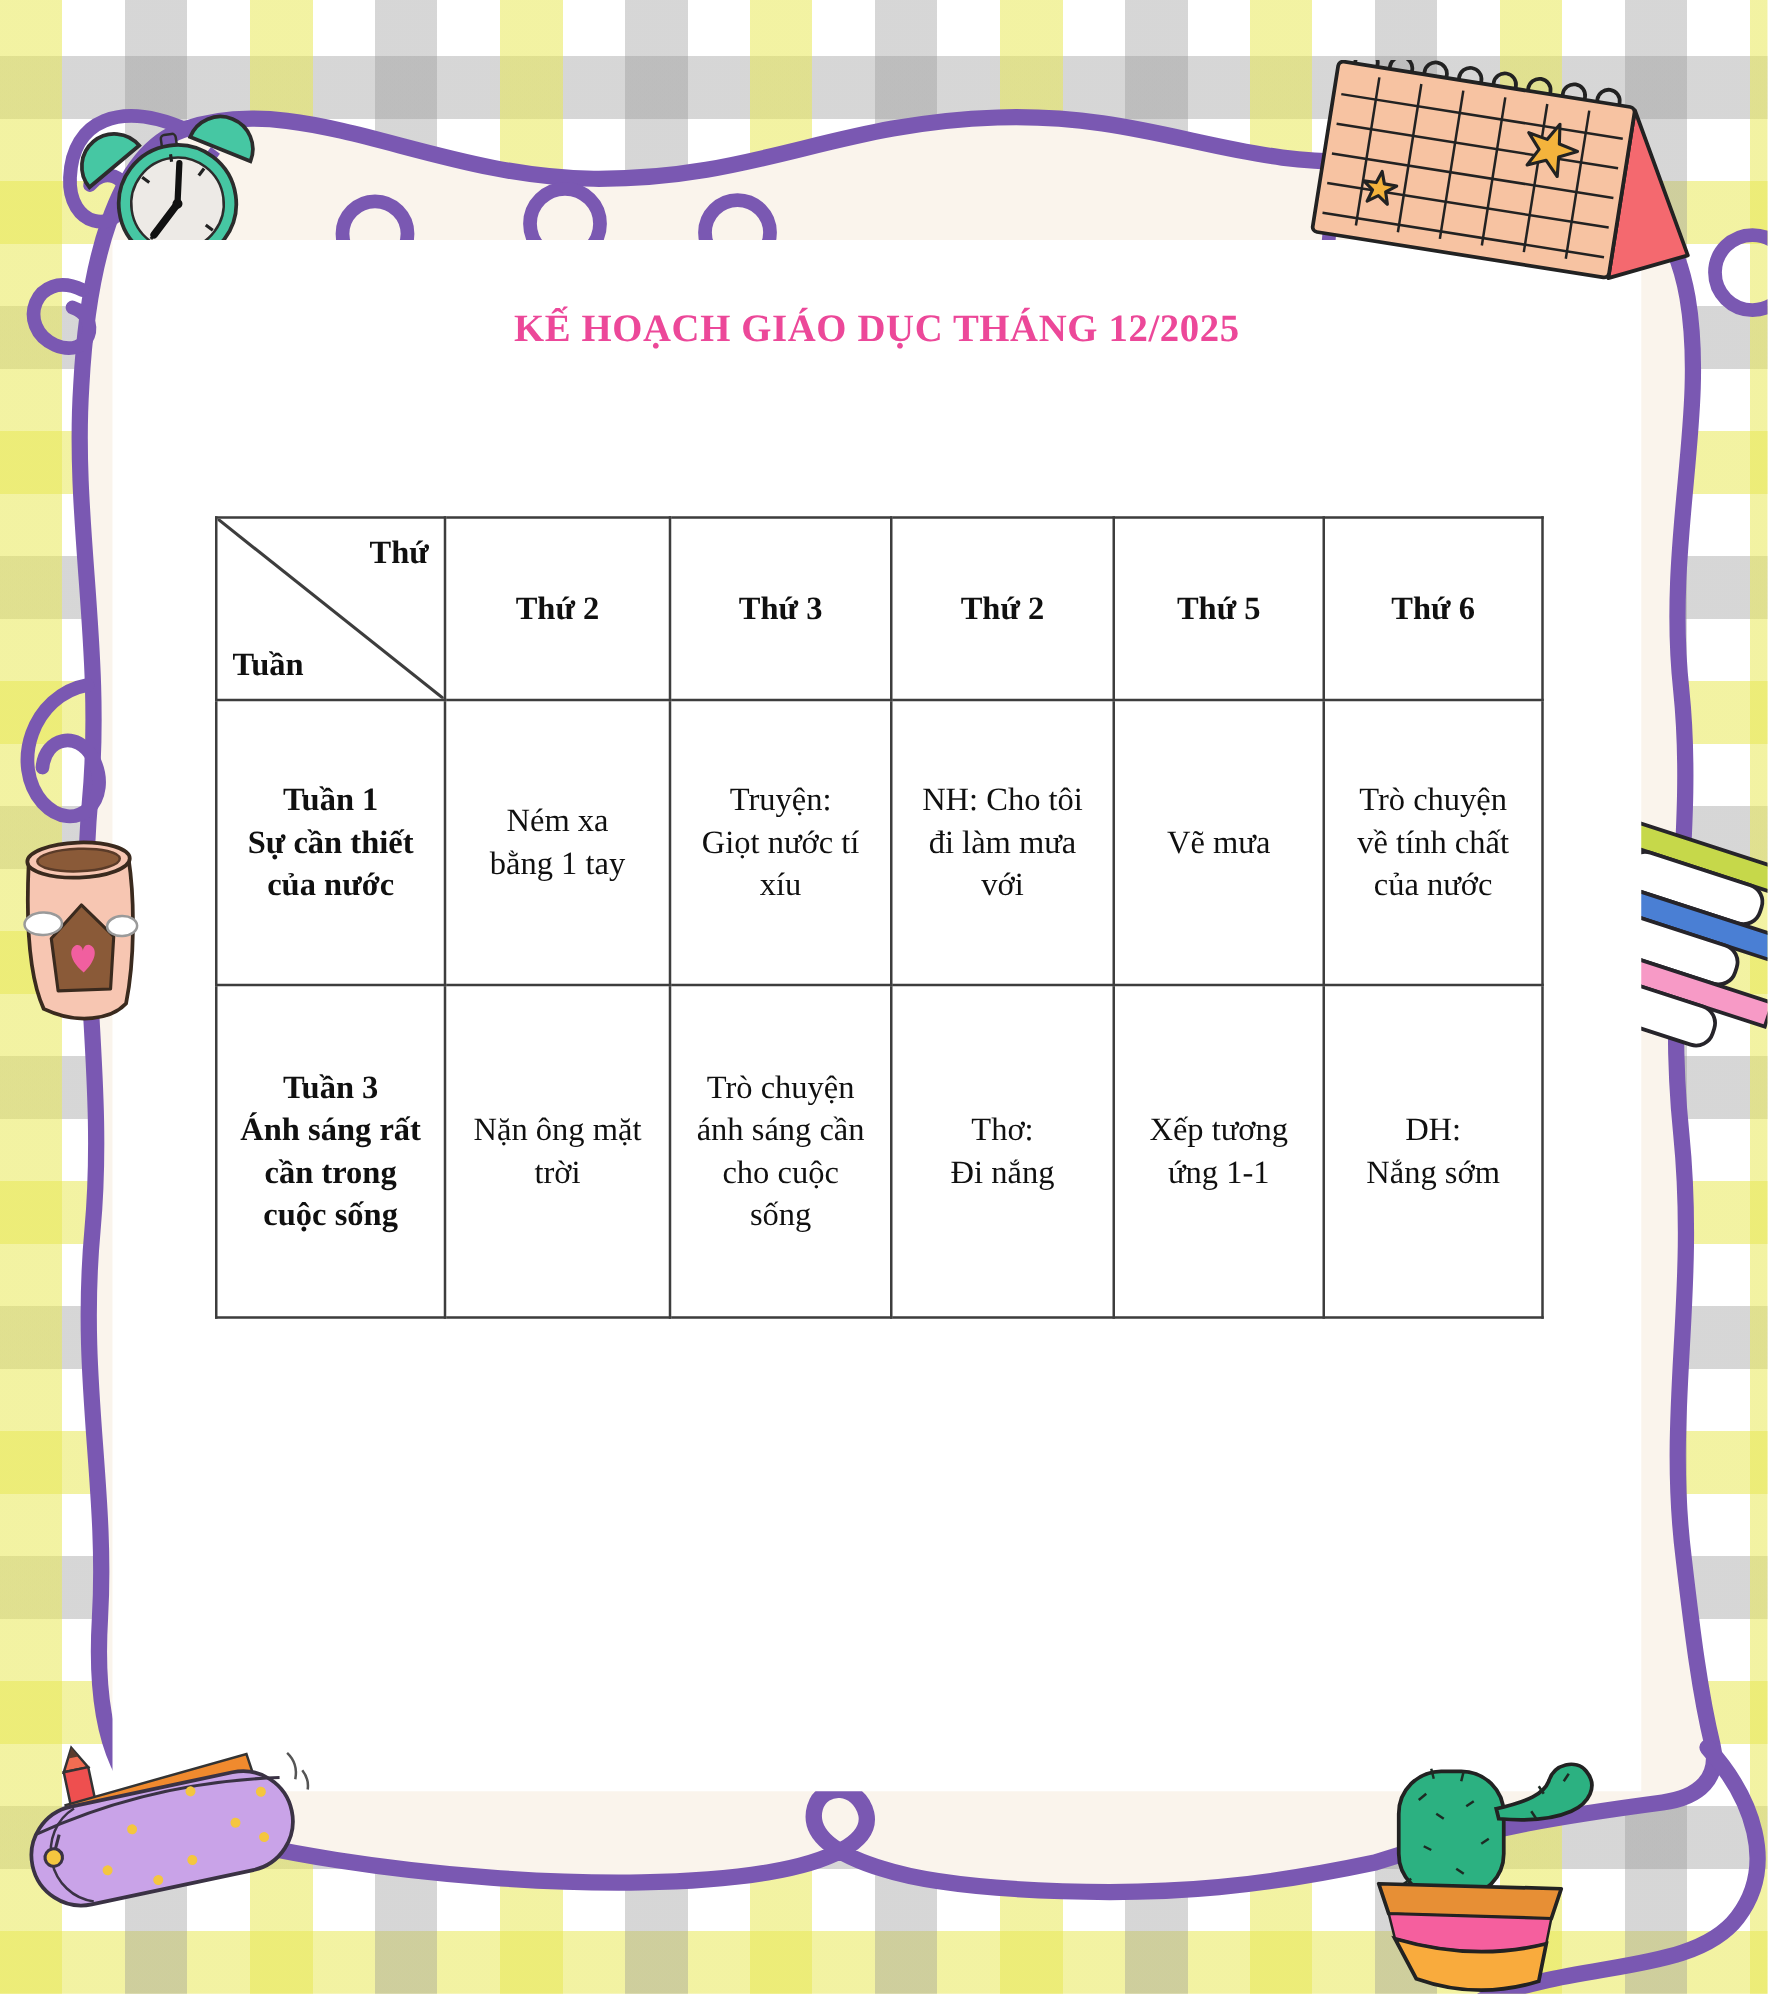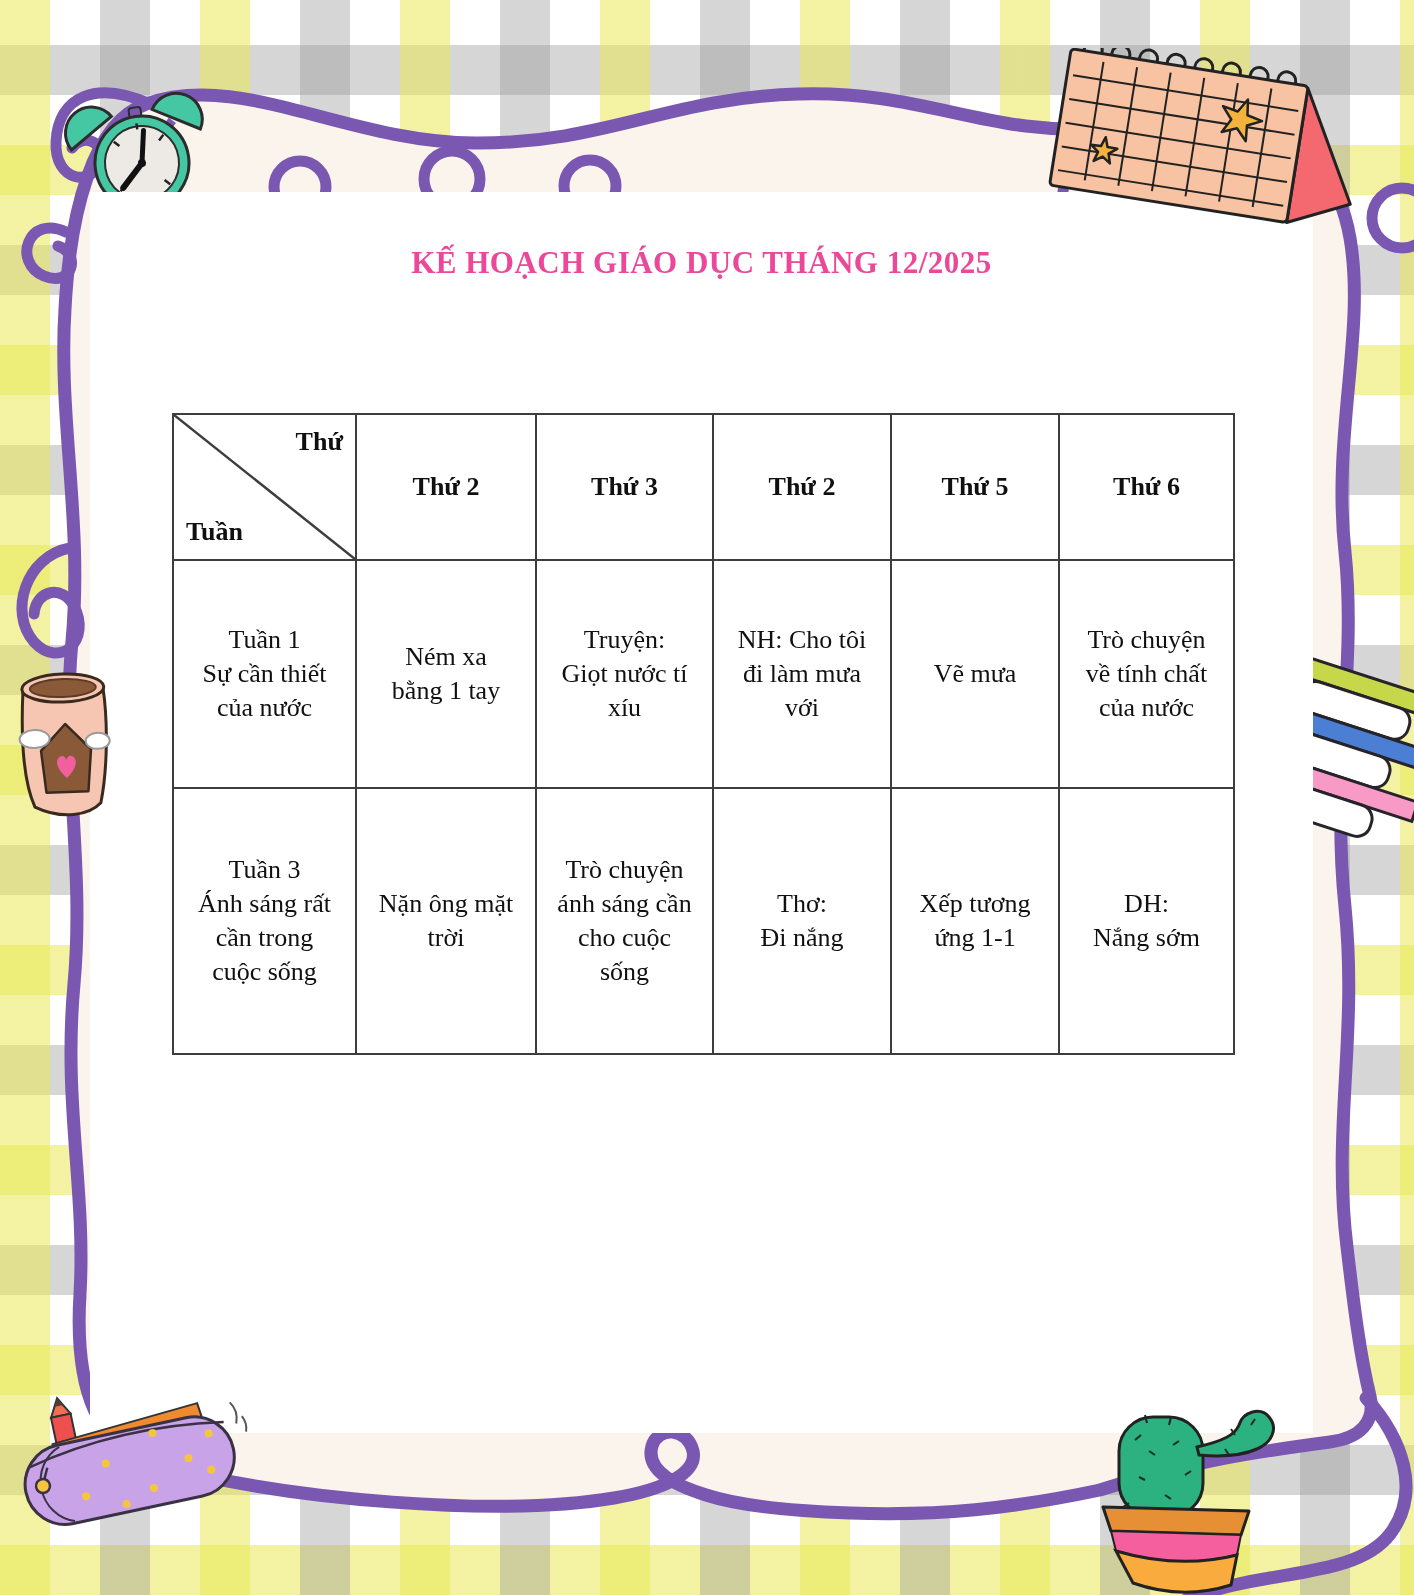--- a/index.html
+++ b/index.html
@@ -20,21 +20,21 @@
 
   .title-block{left:90px;top:243px;width:1223px;text-align:center;color:#ec4899;}
   .title-line{font-weight:bold;font-size:31px;line-height:40px;letter-spacing:0.5px;white-space:pre-line;}
 
   table.schedule{left:172px;top:413px;border-collapse:collapse;table-layout:fixed;background:#fff;}
   table.schedule th, table.schedule td{
     border:2px solid #3d3d3d;text-align:center;vertical-align:middle;
     font-size:26px;line-height:34px;color:#101010;white-space:pre-line;padding:4px 2px;
   }
   table.schedule th{font-weight:bold;margin-left:16px;}
-  td.week{font-weight:normal;}
+  td.week{font-weight:bold;}
   tr.hrow{height:127px;}
   tr.r1{height:228px;}
   tr.r2{height:252px;}
   tr.r3{height:266px;}
   th.corner{position:relative;}
   th.corner .diag{position:absolute;left:0;top:0;width:100%;height:100%;}
   th.corner .c-top{position:absolute;top:10px;right:12px;}
   th.corner .c-bot{position:absolute;bottom:10px;left:12px;font-family:Liberation Serif, serif;}
 </style>
 </head>

